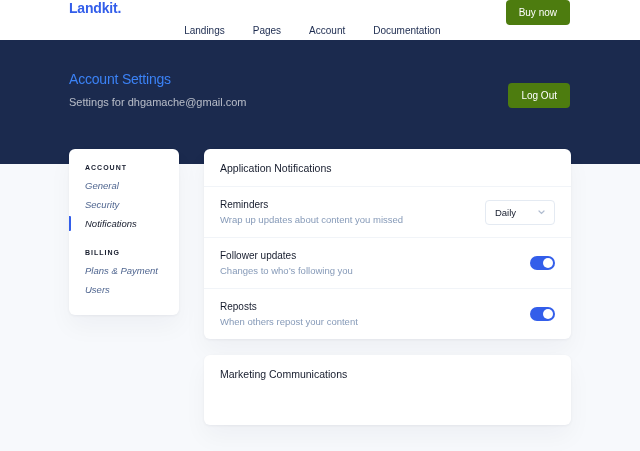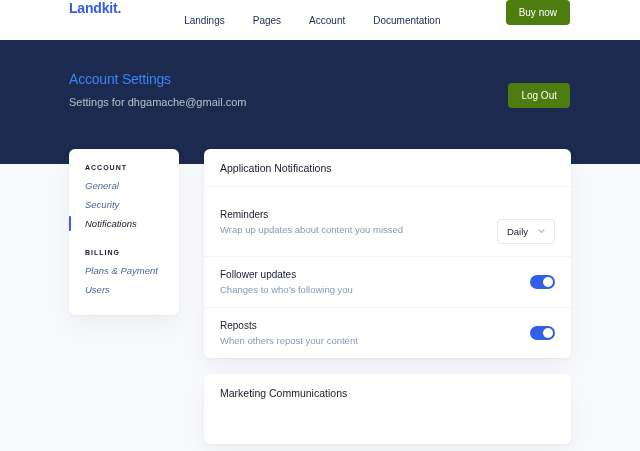--- a/index.html
+++ b/index.html
@@ -24,21 +24,21 @@
   .logo {
     font-size: 14px;
     font-weight: 700;
     color: #335eea;
     letter-spacing: -0.2px;
     cursor: pointer;
   }
   .nav-links {
     position: absolute;
     left: 50%;
-    top: 0;
+    top: 10px;
     height: 40px;
     transform: translateX(-53%);
     display: flex;
     align-items: center;
     gap: 28px;
   }
   .nav-link {
     font-size: 10px;
     color: #1b2a4e;
     cursor: pointer;
@@ -186,30 +186,29 @@
     top: 2px; right: 2px;
     width: 10px; height: 10px;
     background: #ffffff;
     border-radius: 50%;
   }
 
   
   .select {
     display: flex;
     align-items: center;
-    gap: 10px;
+    gap: 22px;
     border: 1px solid #e4eaf2;
     border-radius: 4px;
     padding: 6px 9px;
     font-size: 9.5px;
     color: #161c2d;
     cursor: pointer;
     background: #ffffff;
     flex: none;
-    margin-top: 20px;
   }
   .select svg { display: block; }
 
   .marketing-card { height: 70px; }
 </style>
 </head>
 <body>
 
 <div class="navbar">
   <div class="logo">Landkit.</div>

